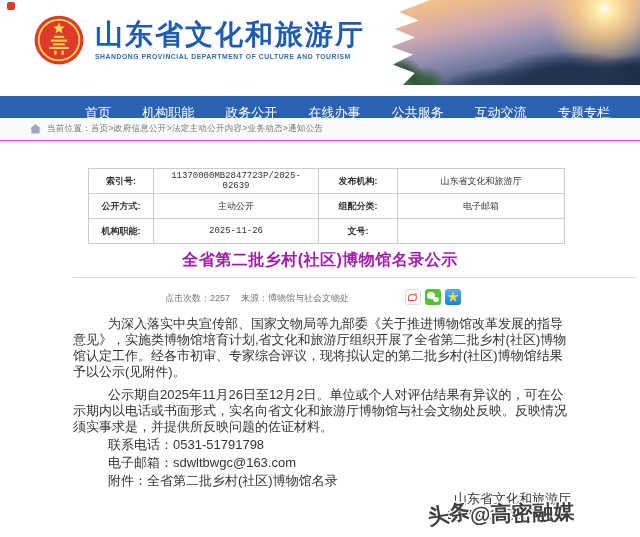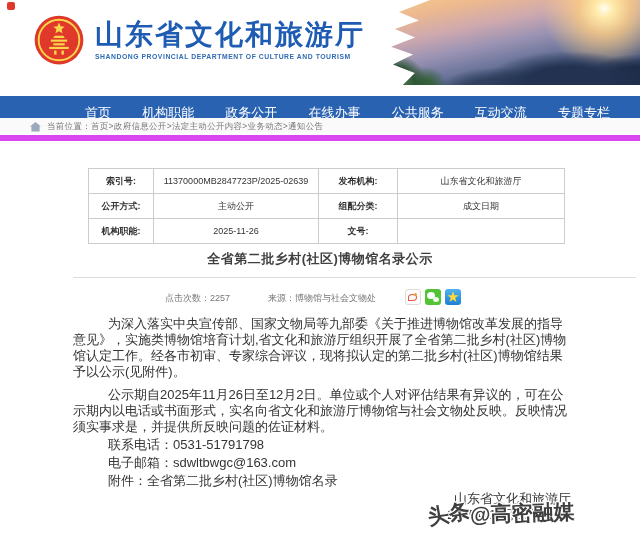--- a/index.html
+++ b/index.html
@@ -33,42 +33,42 @@
       radial-gradient(circle at 40% 110%, #35603a 0 8px, transparent 22px);
   }
 
   
   .nav { position:absolute; left:0; top:85px; width:640px; height:33px; background:#2a62b2;
     display:flex; align-items:center; justify-content:space-between; padding:0 30px 0 85px;margin-top:11px; }
   .nav-item { color:#fff; font-size:13px; white-space:nowrap; cursor:pointer; }
 
   
   .crumb { position:absolute; left:0; top:118px; width:640px; height:23px; background:#fafafa;
-    border-bottom:6px solid #d946ef; display:flex; align-items:center; padding-left:30px; }
+    border-bottom:1px solid #d946ef; display:flex; align-items:center; padding-left:30px; }
   .crumb-icon { width:11px; height:10px; margin-right:6px; }
   .crumb-text { font-size:8.5px; color:#777; letter-spacing:0.3px; }
   .crumb-path { cursor:pointer; }
 
   
   .info-table { position:absolute; left:88px; top:168px; border-collapse:collapse; }
   .info-table td, .info-table th { border:1px solid #ccc; height:25px; font-size:9px; color:#333;
     text-align:center; vertical-align:middle; padding:0 4px; }
   .info-table th { font-weight:bold; width:65px; }
   .info-table th.w2 { width:79px; }
-  .info-table td.v1 { width:165px; }
+  .info-table td.v1 { width:165px;font-family:Liberation Mono, monospace; }
   .info-table td.v2 { width:167px; }
 
   
   .doc-title { position:absolute; left:0; top:250px; width:640px; text-align:center;
-    font-size:13px; font-weight:bold; color:#404040; letter-spacing:0.5px; }
+    font-size:16px; font-weight:bold; color:#a21caf; letter-spacing:0.5px; }
   .title-divider { position:absolute; left:73px; right:4px; top:277px; border-top:1px solid #dcdcdc; }
 
   .meta { position:absolute; left:0; top:289px; width:545px; height:17px; font-size:9px; color:#777; }
   .meta-clicks { position:absolute; left:165px; top:3px; }
-  .meta-source { position:absolute; left:268px; top:3px; }
+  .meta-source { position:absolute; left:241px; top:3px; }
   .share { position:absolute; right:84px; top:0; display:flex; gap:4px; }
   .share-btn { width:16px; height:16px; border-radius:3px; position:relative; cursor:pointer; }
   .share-weibo { background:#fdfdfd; border:1px solid #e0dcd4; }
   .share-weibo .eye { position:absolute; left:2px; top:4px; width:9px; height:7px; border:1.6px solid #e6543a; border-radius:50% 50% 50% 0; }
   .share-weibo .pupil { position:absolute; right:3px; top:3px; width:3px; height:3px; background:#e6a33a; border-radius:50%; }
   .share-wechat { background:#52c332; }
   .share-wechat .b1 { position:absolute; left:2px; top:3px; width:8px; height:7px; background:#fff; border-radius:50%; }
   .share-wechat .b2 { position:absolute; right:2px; bottom:3px; width:6px; height:5px; background:#eef9ea; border-radius:50%; }
   .share-qzone { background:linear-gradient(#4fb2ef,#1c7fd4); }
   .share-qzone .star { position:absolute; left:2px; top:2px; width:12px; height:12px; background:#ffd93c;
@@ -143,21 +143,21 @@
         <tr>
       <th>索引号:</th>
       <td class="v1">11370000MB2847723P/2025-02639</td>
       <th class="w2">发布机构:</th>
       <td class="v2">山东省文化和旅游厅</td>
     </tr>
     <tr>
       <th>公开方式:</th>
       <td class="v1">主动公开</td>
       <th class="w2">组配分类:</th>
-      <td class="v2">成文日期</td>
+      <td class="v2">电子邮箱</td>
     </tr>
     <tr>
       <th>机构职能:</th>
       <td class="v1">2025-11-26</td>
       <th class="w2">文号:</th>
       <td class="v2"></td>
     </tr>
   </tbody>
     </table>
 

